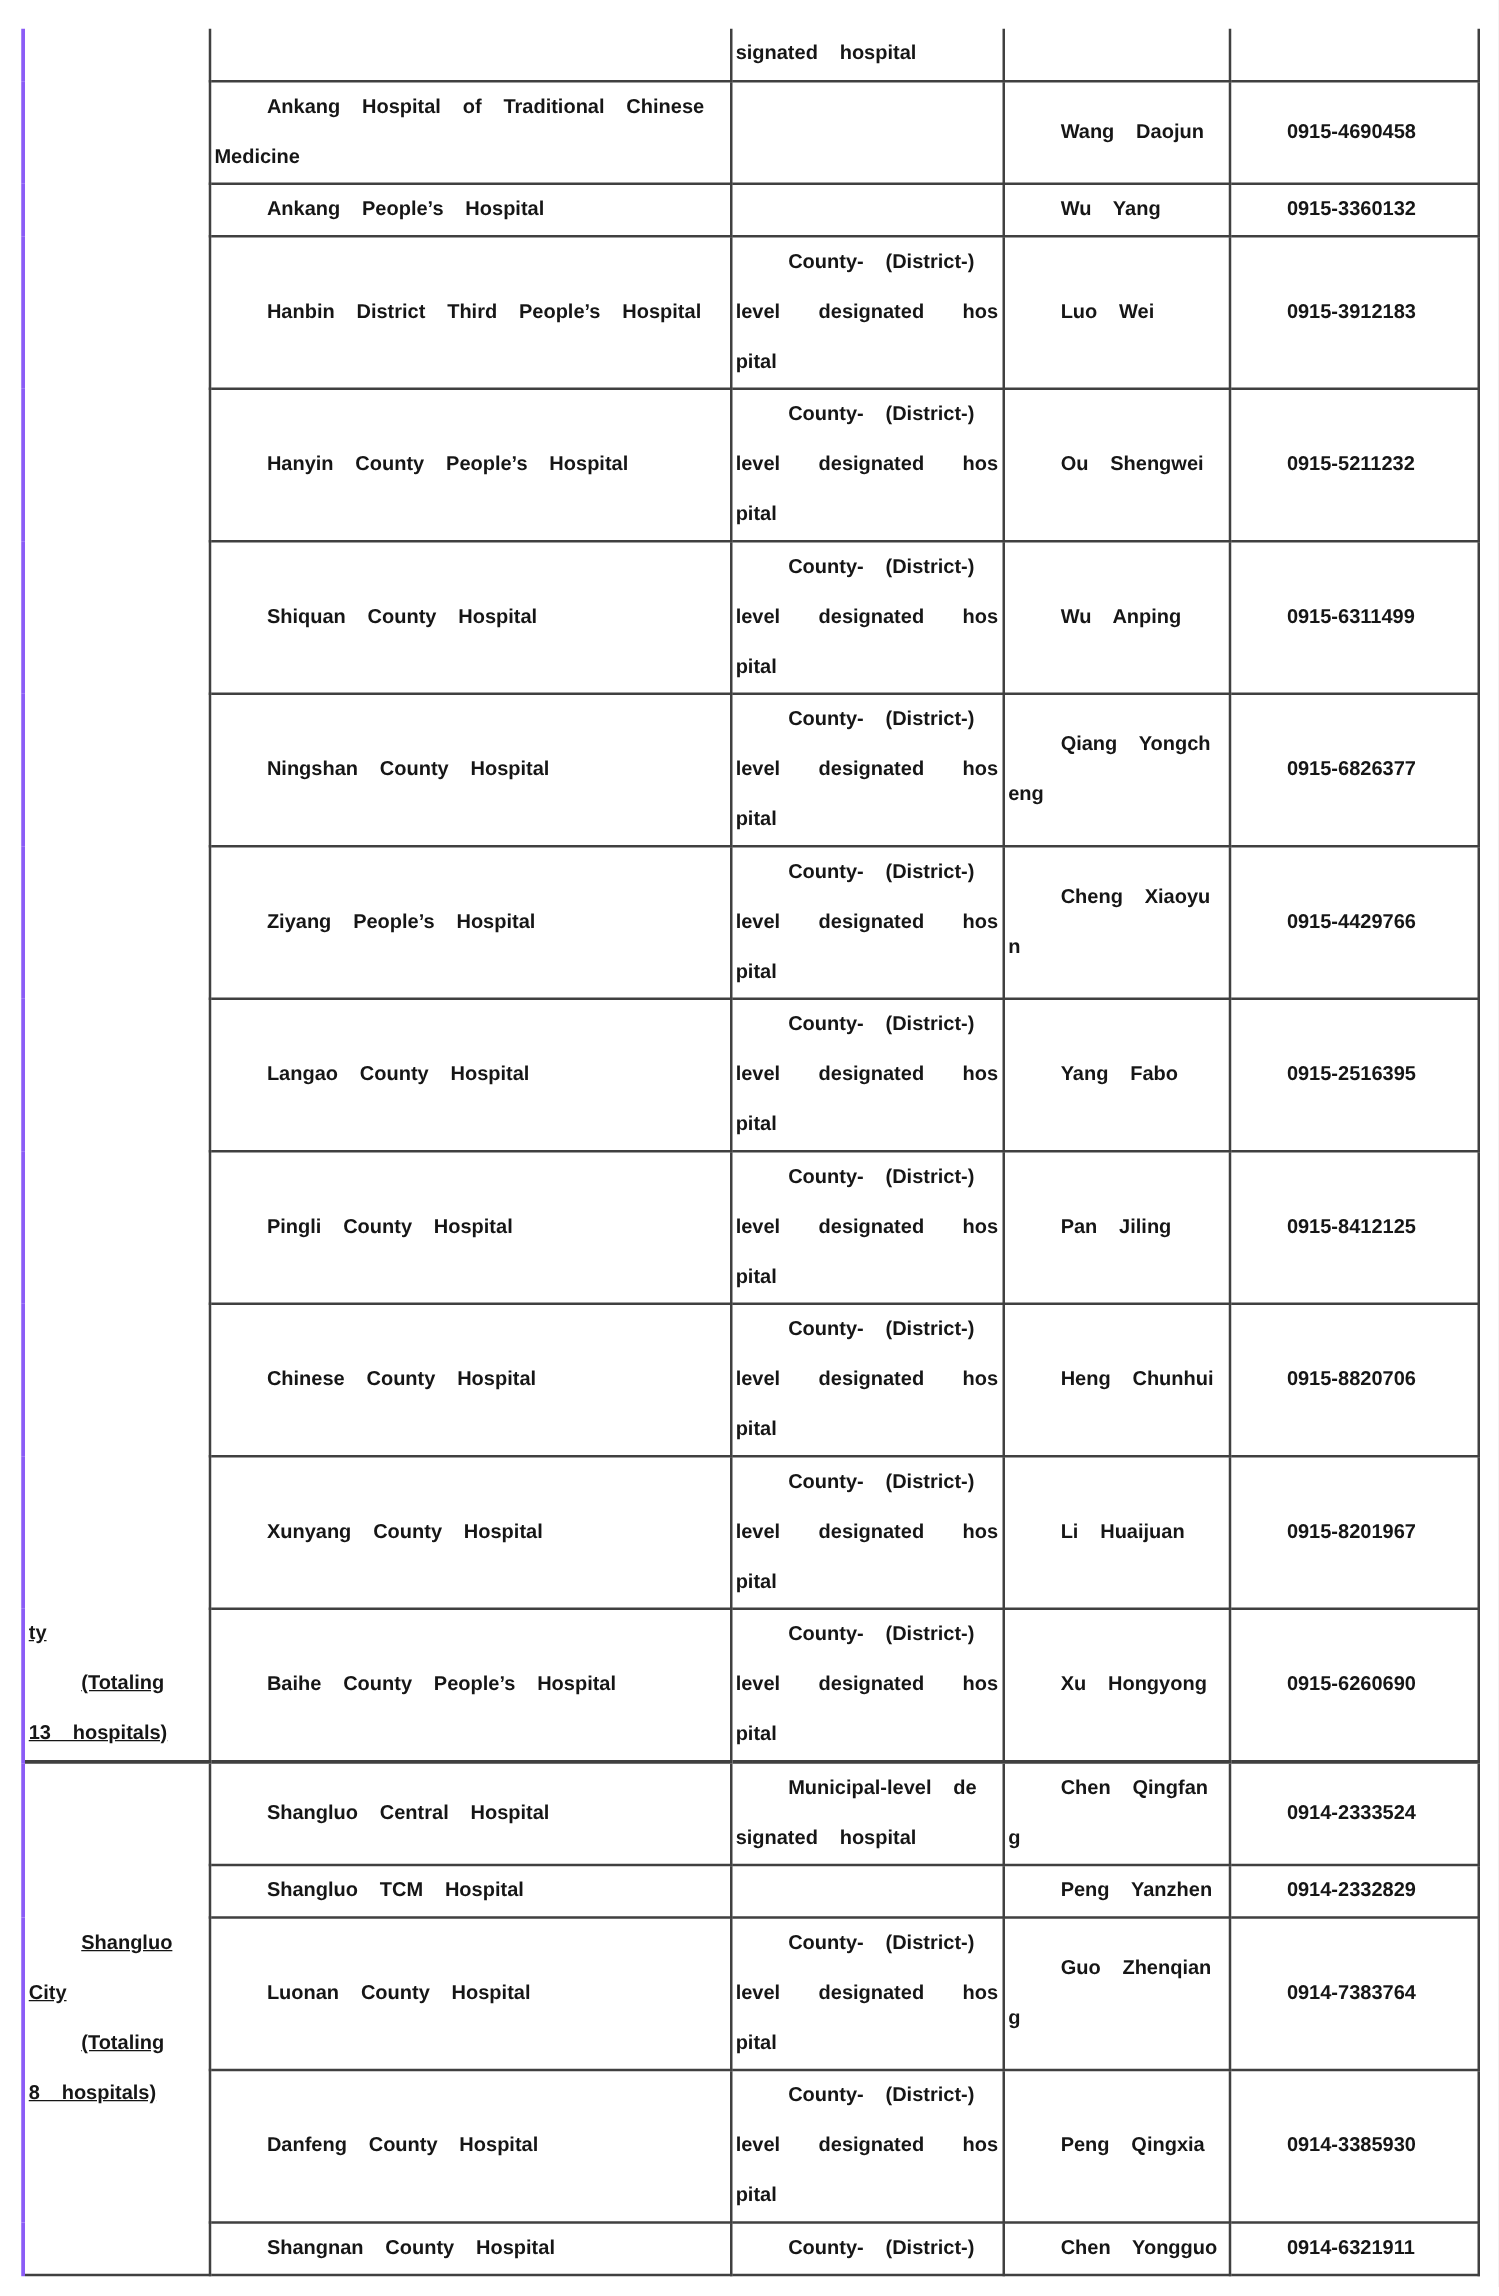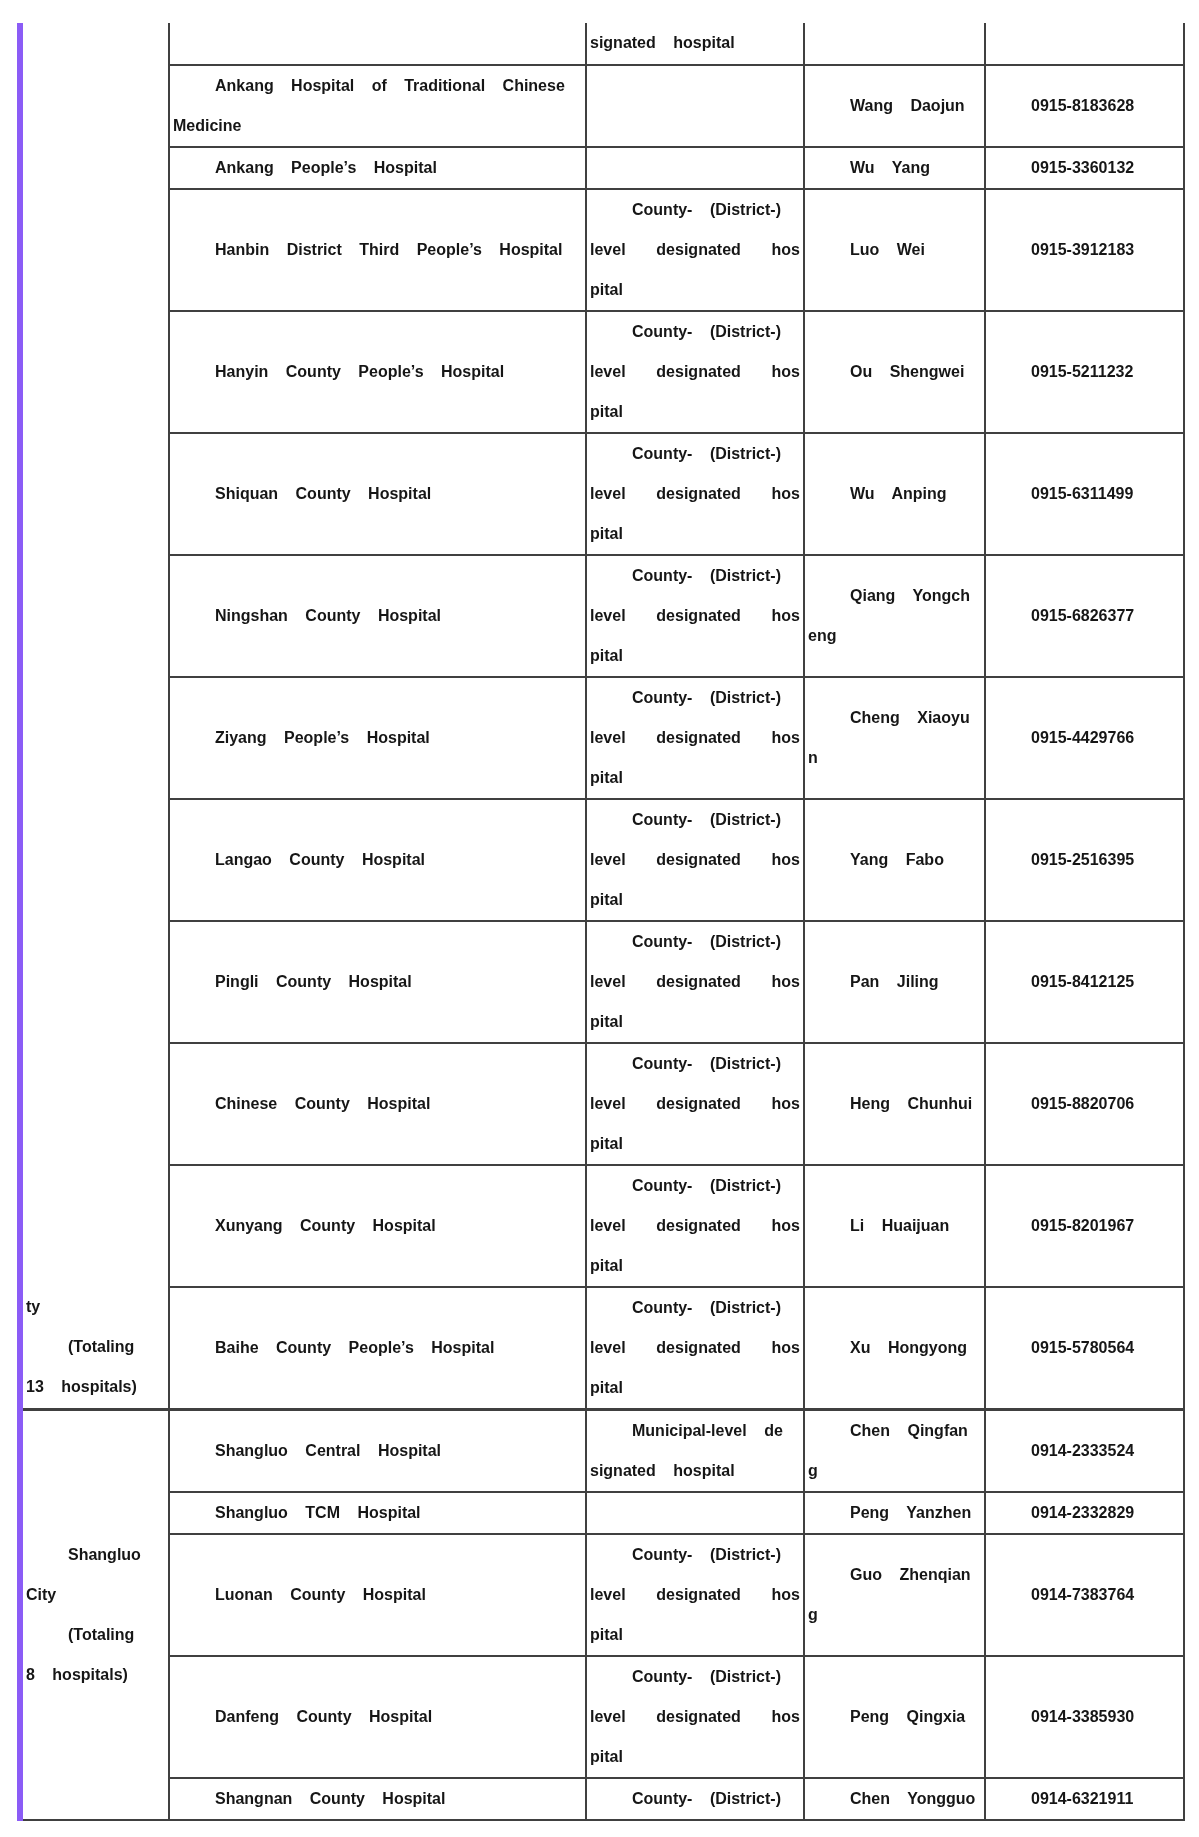--- a/index.html
+++ b/index.html
@@ -17,21 +17,21 @@
     vertical-align:middle;
     padding:0 3px;
     font-size:16px;
     word-spacing:13px;
     overflow:hidden;
   }
   
   tr.first td{border-top:none;}
   tr.partial td{vertical-align:bottom;padding-bottom:1px;}
   tr.sect td{border-top:3px solid #404040;}
-  td.city{border-left:6px solid #8b5cf6;}
+  td.city{border-left:3px solid #8b5cf6;text-decoration:underline;}
   td.vtop{vertical-align:top;}
   td.vmiddle{vertical-align:middle;}
   .ln{height:40px;line-height:40px;text-align:left;white-space:nowrap;}
   .ln.ind{padding-left:42px;}
   .ln.str{white-space:normal;text-align:justify;text-align-last:justify;}
 </style>
 </head>
 <body>
 
 <div class="page">
@@ -60,21 +60,21 @@
         <tr style="height: 82px; padding-left: 44px;">
           <td class="c-name">
             <div class="ln ind">Ankang Hospital of Traditional Chinese</div>
             <div class="ln">Medicine</div>
           </td>
           <td class="c-designation"></td>
           <td class="c-contact">
             <div class="ln ind">Wang Daojun</div>
           </td>
           <td class="c-phone">
-            <div class="ln ind">0915-8183628</div>
+            <div class="ln ind">0915-4690458</div>
           </td>
         </tr>
         <tr style="height: 41px; margin-left: 22px;">
           <td class="c-name">
             <div class="ln ind">Ankang People’s Hospital</div>
           </td>
           <td class="c-designation"></td>
           <td class="c-contact">
             <div class="ln ind">Wu Yang</div>
           </td>
@@ -234,21 +234,21 @@
           </td>
           <td class="c-designation">
             <div class="ln ind">County- (District-)</div>
             <div class="ln str">level designated hos</div>
             <div class="ln">pital</div>
           </td>
           <td class="c-contact">
             <div class="ln ind">Xu Hongyong</div>
           </td>
           <td class="c-phone">
-            <div class="ln ind">0915-5780564</div>
+            <div class="ln ind">0915-6260690</div>
           </td>
         </tr>
         <tr class="sect" style="height: 82px;">
           <td rowspan="5" class="city vmiddle">
             <div class="ln ind">Shangluo</div>
             <div class="ln">City</div>
             <div class="ln ind">(Totaling</div>
             <div class="ln">8 hospitals)</div>
           </td>
           <td class="c-name">

